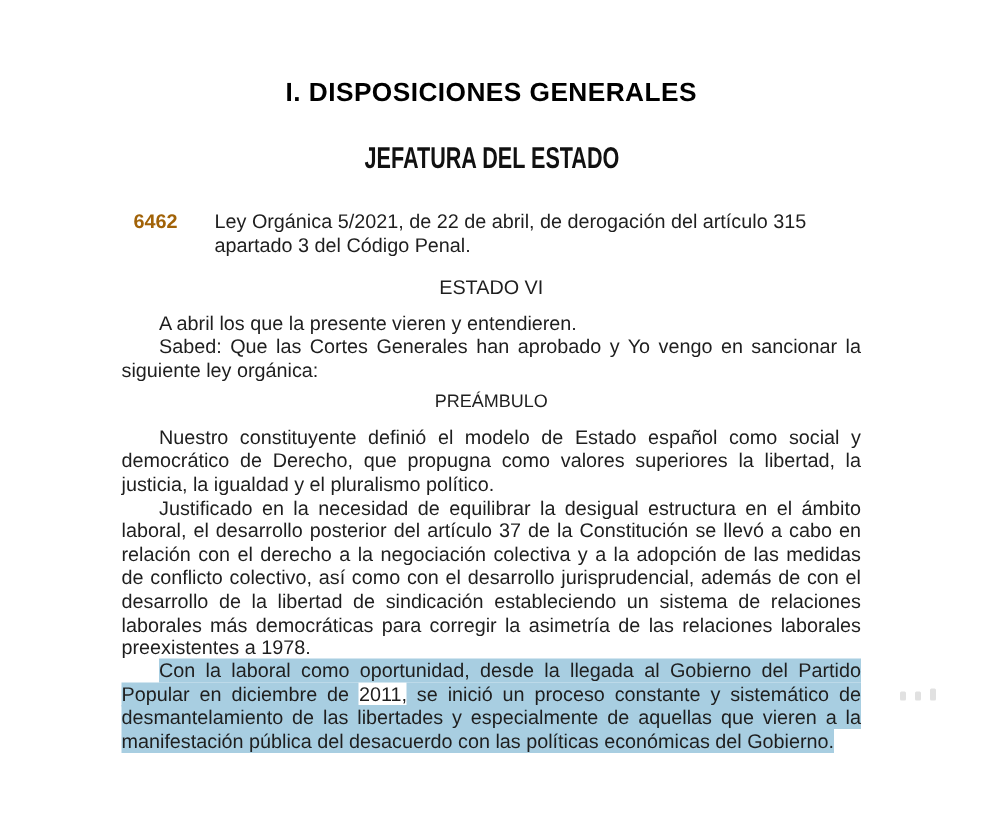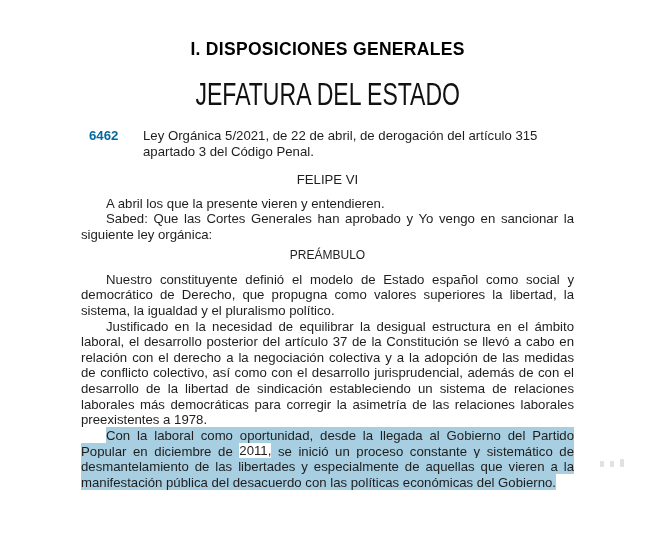--- a/index.html
+++ b/index.html
@@ -10,39 +10,39 @@
   body {
     width: 655px;
     height: 557px;
     overflow: hidden;
     font-family: "Liberation Sans", sans-serif;
     color: var(--txt, #1e1e1e);
     position: relative;
   }
   .doc {
     width: 493px;
-    margin: 4px auto;
+    margin: 16px auto;
     padding-top: 35px;
     position: relative;
   }
   .section-title {
     margin: 0;
     text-align: center;
     font-size: 17.5px;
     line-height: 20px;
     font-weight: bold;
     color: #000000;
     letter-spacing: 0.3px;
   }
   .issuer {
     margin: 22px 0 0 0;
     text-align: center;
-    font-size: 32px;
+    font-size: 20px;
     line-height: 26px;
-    font-weight: 400;
+    font-weight: 700;
     color: #111111;
     white-space: nowrap;
   }
   .issuer .condensed {
     display: inline-block;
     transform: scaleX(0.72);
     transform-origin: center;
   }
   .item {
     display: flex;
@@ -50,21 +50,21 @@
     align-items: flex-start;
   }
   .item-number {
     flex: none;
     width: 62px;
     padding-left: 8px;
     box-sizing: border-box;
     font-weight: bold;
     font-size: 13.2px;
     line-height: 15.5px;
-    color: #0369a1;
+    color: #a16207;
   }
   .item-title {
     font-size: 13.2px;
     line-height: 15.5px;
     width: 423px;
   }
   .center-line {
     margin: 0;
     text-align: center;
     font-size: 13.2px;
@@ -119,32 +119,32 @@
 
   <h1 class="section-title">I. DISPOSICIONES GENERALES</h1>
 
   <h2 class="issuer"><span class="condensed">JEFATURA DEL ESTADO</span></h2>
 
   <div class="item">
     <div class="item-number">6462</div>
     <div class="item-title">Ley Orgánica 5/2021, de 22 de abril, de derogación del artículo 315 apartado 3 del Código Penal.</div>
   </div>
 
-  <p class="center-line monarch">FELIPE VI</p>
+  <p class="center-line monarch">ESTADO VI</p>
 
 
   <div class="intro-block">
     <p class="para">A abril los que la presente vieren y entendieren.</p>
     <p class="para">Sabed: Que las Cortes Generales han aprobado y Yo vengo en sancionar la siguiente ley orgánica:</p>
   </div>
 
   <p class="preamble-heading">PREÁMBULO</p>
 
   <div class="body-block">
-    <p class="para">Nuestro constituyente definió el modelo de Estado español como social y democrático de Derecho, que propugna como valores superiores la libertad, la sistema, la igualdad y el pluralismo político.</p>
+    <p class="para">Nuestro constituyente definió el modelo de Estado español como social y democrático de Derecho, que propugna como valores superiores la libertad, la justicia, la igualdad y el pluralismo político.</p>
     <p class="para">Justificado en la necesidad de equilibrar la desigual estructura en el ámbito laboral, el desarrollo posterior del artículo 37 de la Constitución se llevó a cabo en relación con el derecho a la negociación colectiva y a la adopción de las medidas de conflicto colectivo, así como con el desarrollo jurisprudencial, además de con el desarrollo de la libertad de sindicación estableciendo un sistema de relaciones laborales más democráticas para corregir la asimetría de las relaciones laborales preexistentes a 1978.</p>
     <p class="para"><span class="hl">Con la laboral como oportunidad, desde la llegada al Gobierno del Partido Popular en diciembre de </span><span>2011,</span><span class="hl"> se inició un proceso constante y sistemático de desmantelamiento de las libertades y especialmente de aquellas que vieren a la manifestación pública del desacuerdo con las políticas económicas del Gobierno.</span></p>
   </div>
 
 </div>
 
 <div class="artifact-marks">
   <i></i>
   <i></i>
   <i></i>

